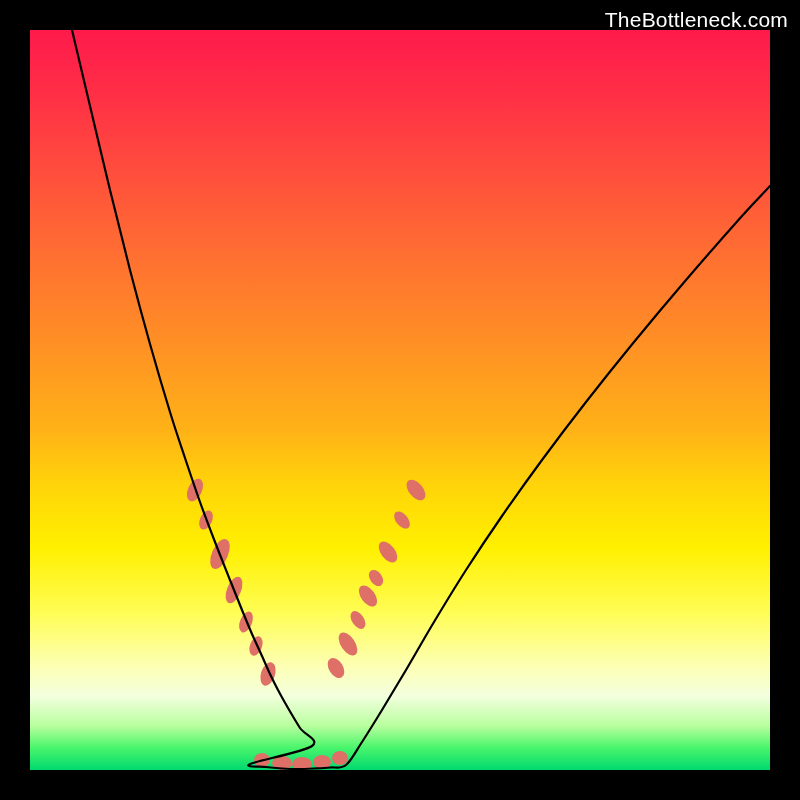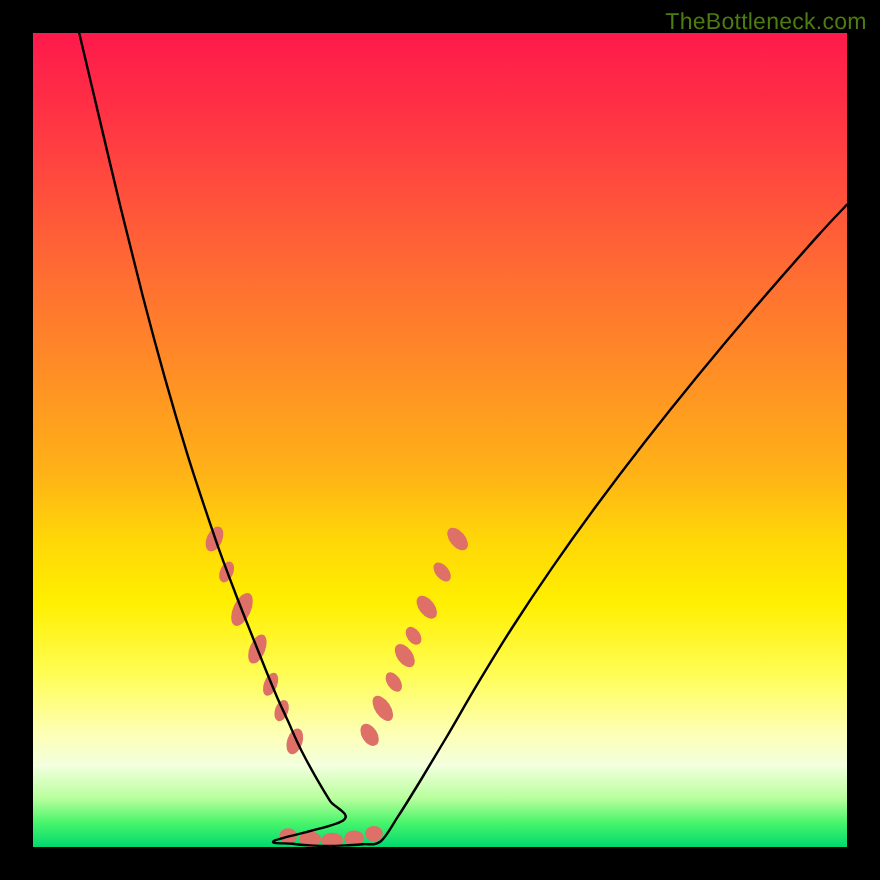--- a/index.html
+++ b/index.html
@@ -36,21 +36,21 @@
       #fdffb4 86%,
       #f3ffde 90%,
       #b9ff9e 94%,
       #49f56b 97%,
       #00d96f 100%);
   }
   .watermark {
     position: absolute;
     top: 8px;
     right: 12px;
-    color: #4d7c0f;
+    color: #ffffff;
     font-size: 21px;
     letter-spacing: 0.2px;
     font-weight: 400;
   }
   svg.curve {
     position: absolute;
     left: 0;
     top: 0;
     width: 740px;
     height: 740px;

